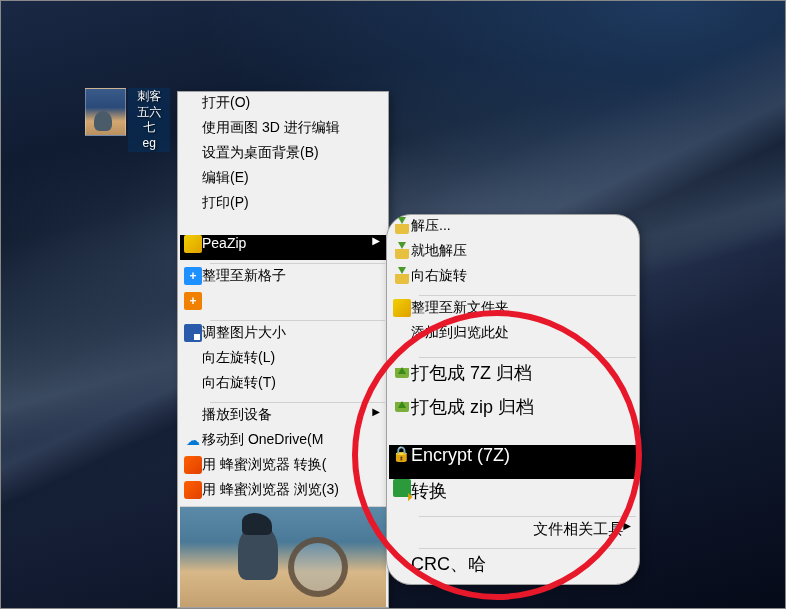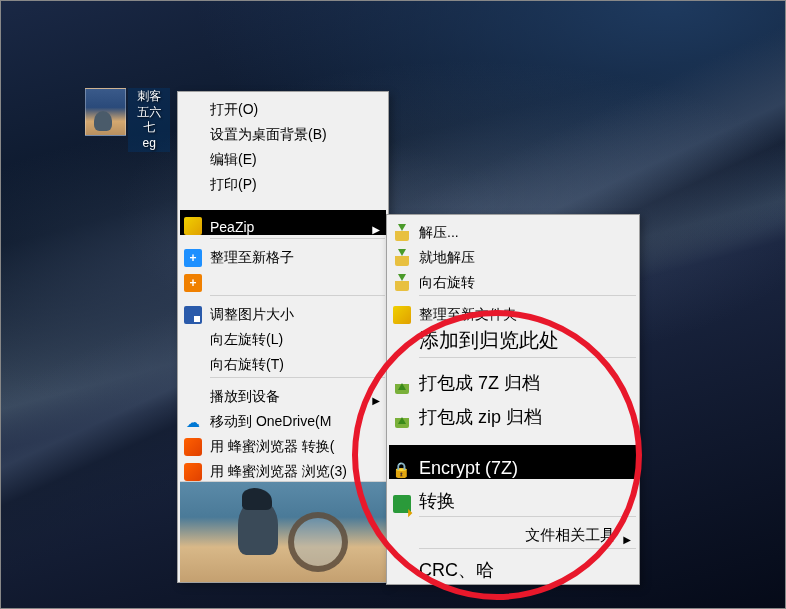--- a/index.html
+++ b/index.html
@@ -74,27 +74,27 @@
     .menu-primary {
       left: 177px;
       top: 91px;
       width: 212px;
       padding-bottom: 0;
     }
     .menu-secondary {
       left: 386px;
       top: 214px;
       width: 254px;
+      border-radius: 25px;
     }
     .menu-item {
       display: flex;
-      align-items: flex-end;
+      align-items: flex-start;
       height: 25px;
       padding: 0 6px 0 4px;
-      gap: 8px;
       color: #000;
       white-space: nowrap;
     }
     .menu-item.selected {
       background: #000000;
       color: #fff;
       margin-top: 16px;
     }
     .menu-item-icon {
       width: 18px;
@@ -196,20 +196,24 @@
   </div>
 </div>
 
 <div class="menu menu-primary">
   <div class="menu-item">
     <span class="menu-item-icon"></span>
     <span class="label">打开(O)</span>
   </div>
   <div class="menu-item">
     <span class="menu-item-icon"></span>
+    <span class="label">使用画图 3D 进行编辑</span>
+  </div>
+  <div class="menu-item">
+    <span class="menu-item-icon"></span>
     <span class="label">设置为桌面背景(B)</span>
   </div>
   <div class="menu-item">
     <span class="menu-item-icon"></span>
     <span class="label">编辑(E)</span>
   </div>
   <div class="menu-item">
     <span class="menu-item-icon"></span>
     <span class="label">打印(P)</span>
   </div>
@@ -273,21 +277,21 @@
   </div>
   <div class="menu-item">
     <span class="menu-item-icon ic-extract"></span>
     <span class="label">向右旋转</span>
   </div>
   <div class="menu-sep"></div>
   <div class="menu-item">
     <span class="menu-item-icon ic-peazip"></span>
     <span class="label">整理至新文件夹</span>
   </div>
-  <div class="menu-item" style="height:30px;font-size:20px">
+  <div class="menu-item" style="height:30px;font-size:14px">
     <span class="menu-item-icon"></span>
     <span class="label">添加到归览此处</span>
   </div>
   <div class="menu-sep"></div>
   <div class="menu-item" style="height:34px;font-size:18px">
     <span class="menu-item-icon ic-add"></span>
     <span class="label">打包成 7Z 归档</span>
   </div>
   <div class="menu-item" style="height:34px;font-size:18px">
     <span class="menu-item-icon ic-add"></span>

